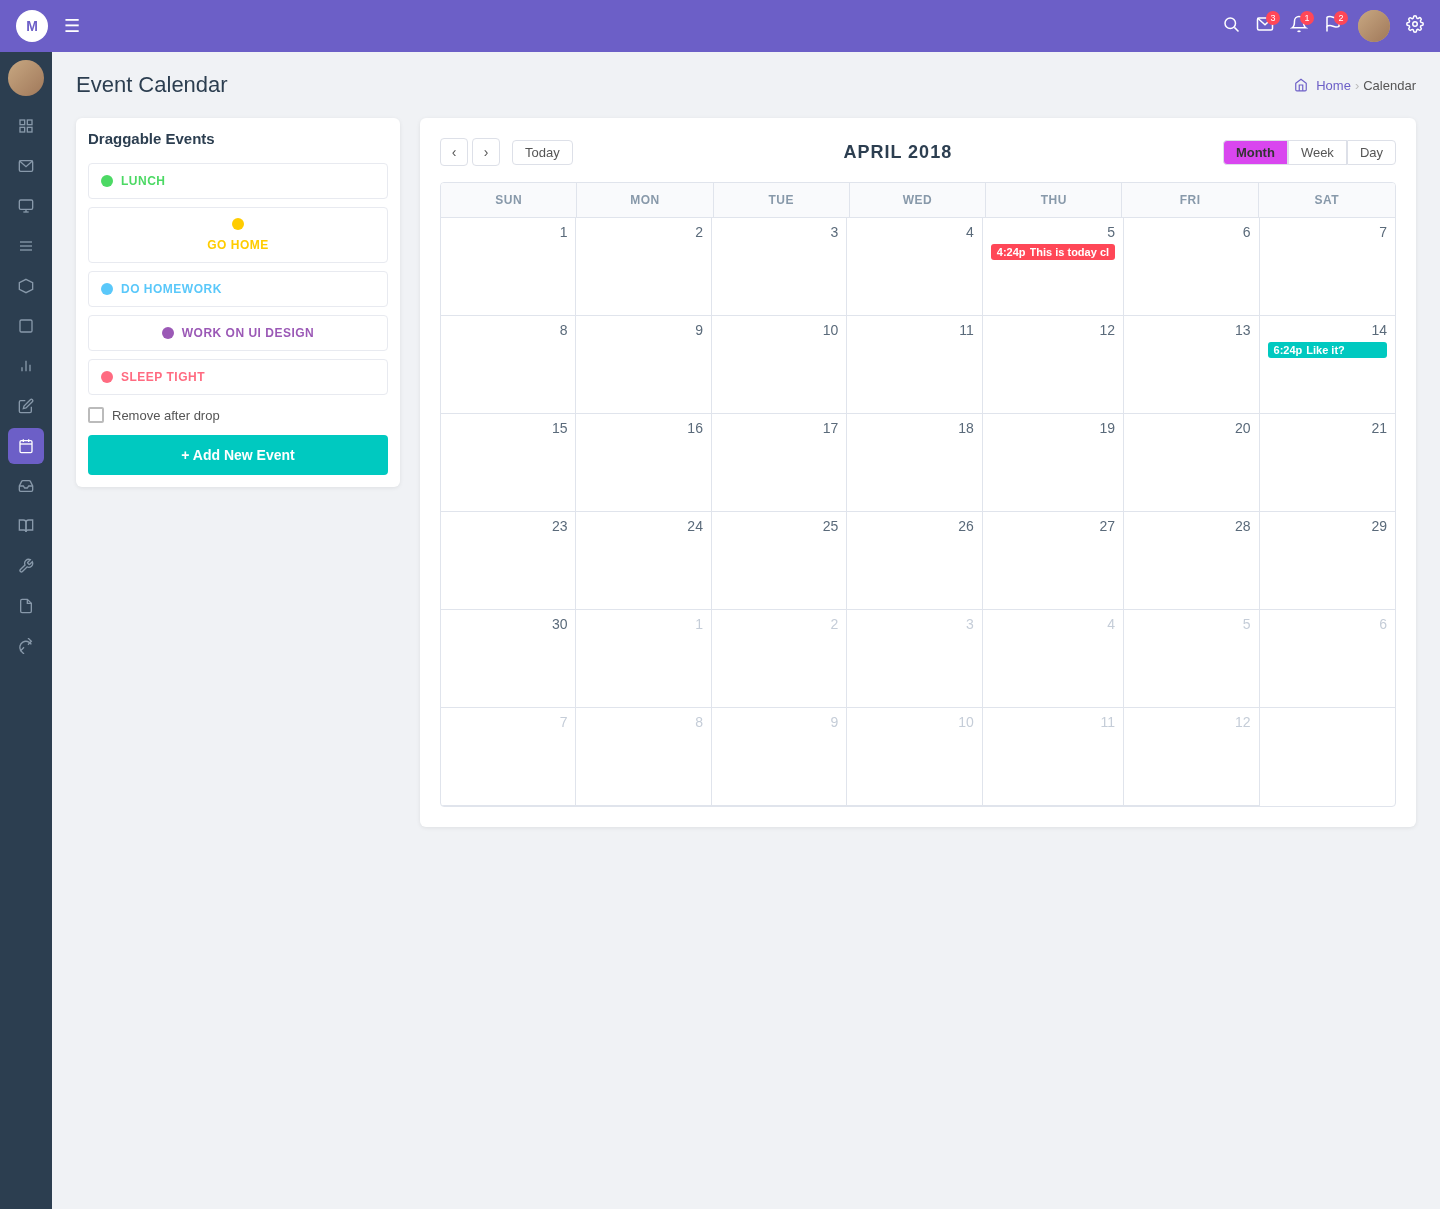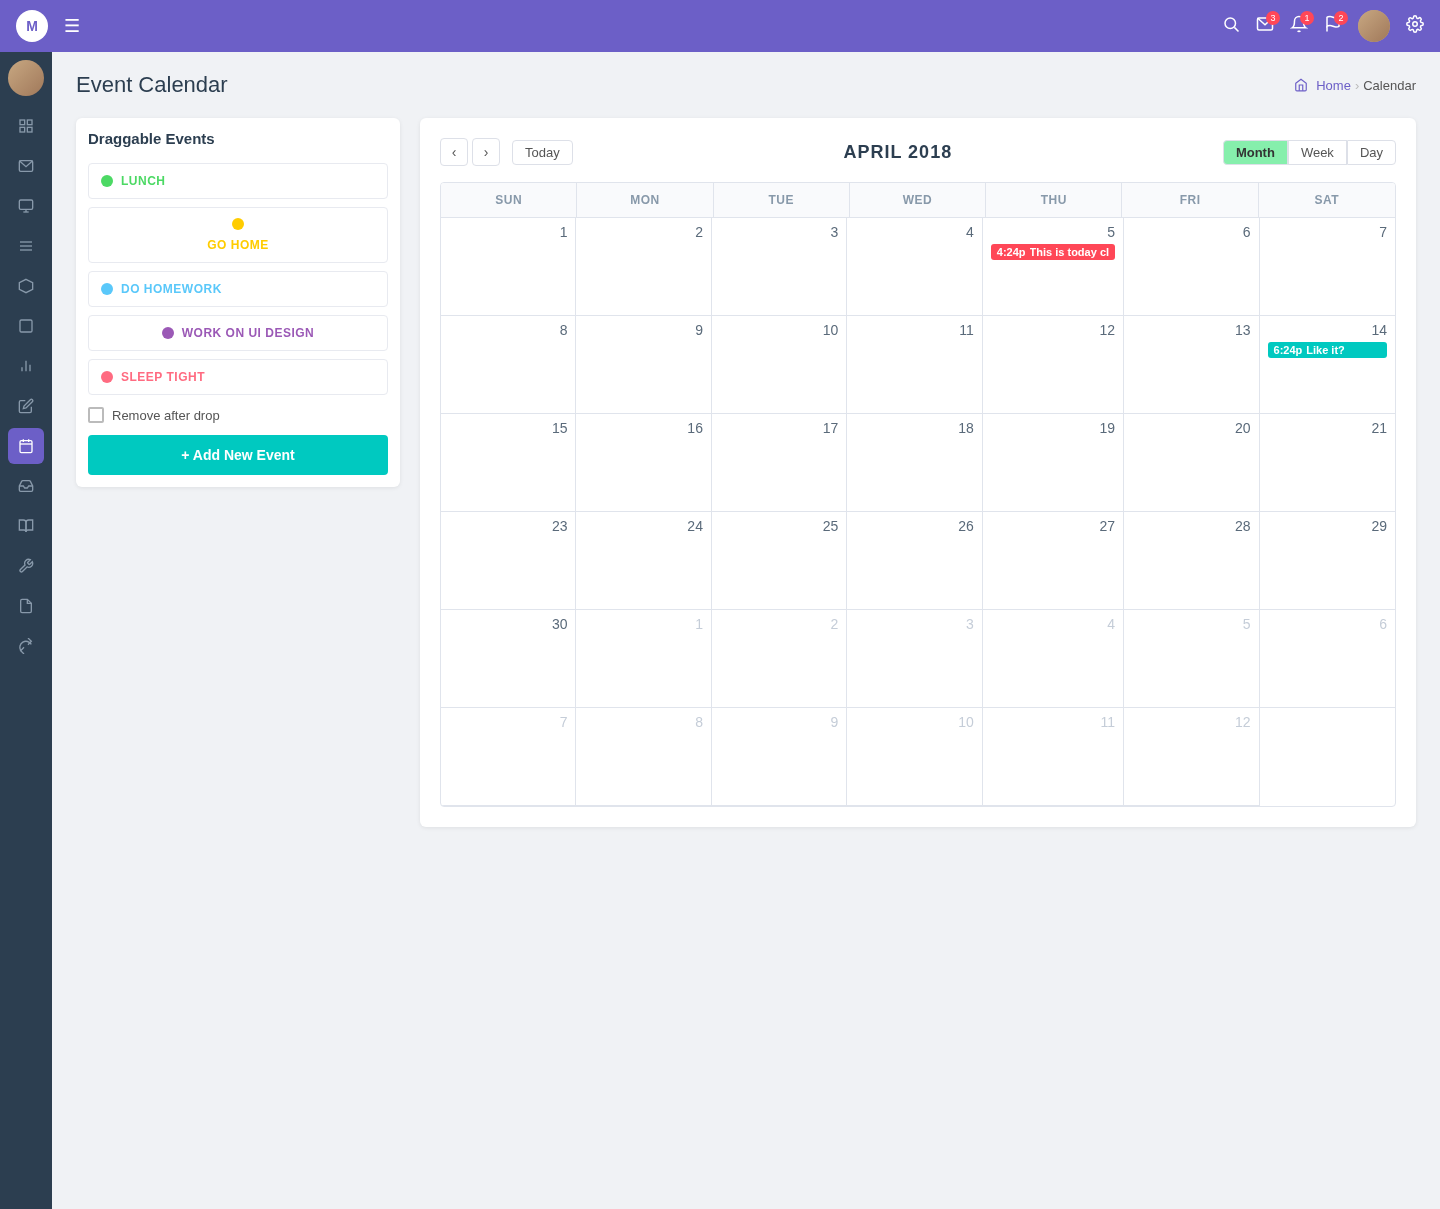--- a/index.html
+++ b/index.html
@@ -183,21 +183,21 @@
     .cal-view-btns { display: flex; gap: 0; }
     .cal-view-btn {
       border: 1px solid #dde0e8;
       background: white;
       padding: 4px 12px;
       cursor: pointer;
       font-size: 13px; color: #555;
     }
     .cal-view-btn:first-child { border-radius: 4px 0 0 4px; }
     .cal-view-btn:last-child { border-radius: 0 4px 4px 0; }
-    .cal-view-btn.active { background: #86efac; color: #333; font-weight: 600; }
+    .cal-view-btn.active { background: #d946ef; color: #333; font-weight: 600; }
 
     
     .calendar-grid {
       flex: 1;
       border: 1px solid #e0e4ec;
       border-radius: 4px;
       overflow: hidden;
     }
     .calendar-days-header {
       display: grid;

